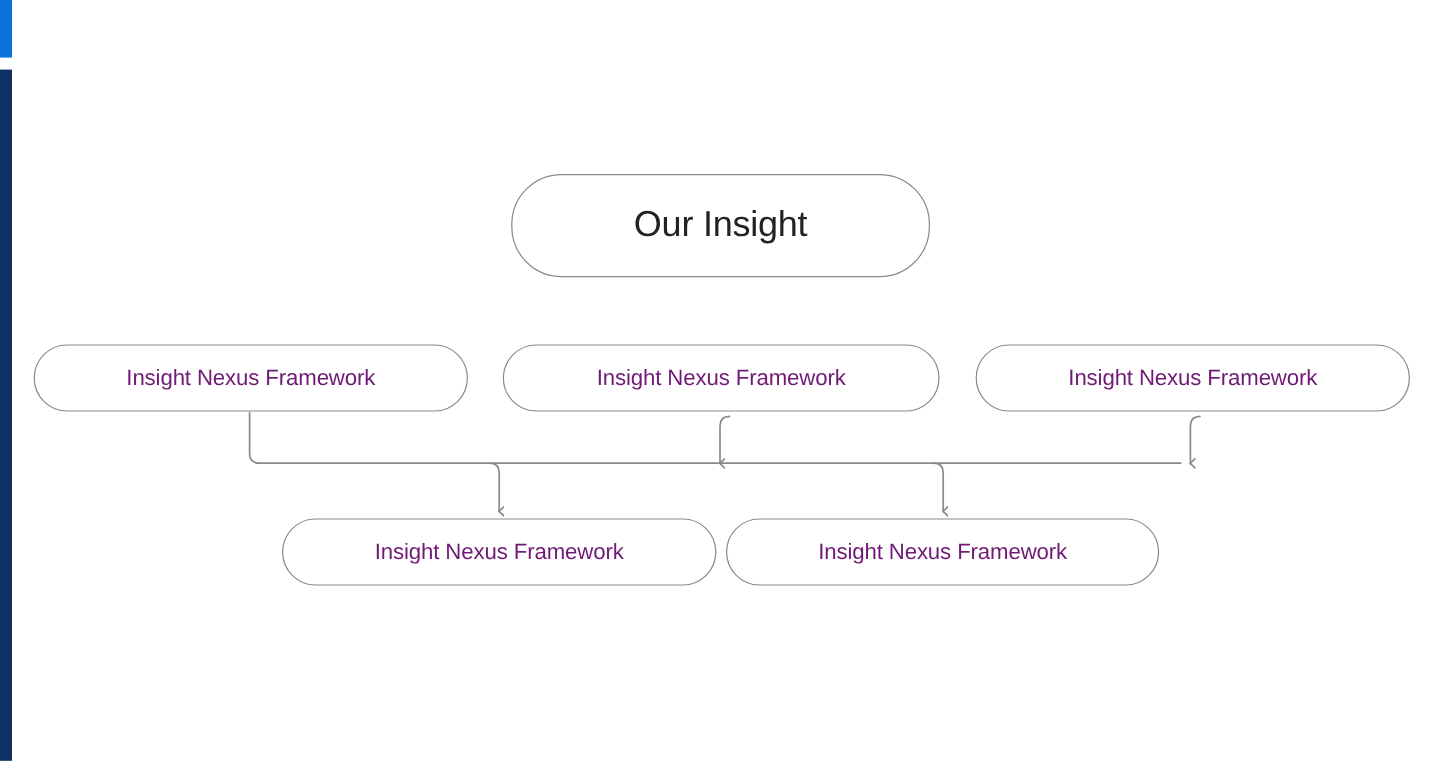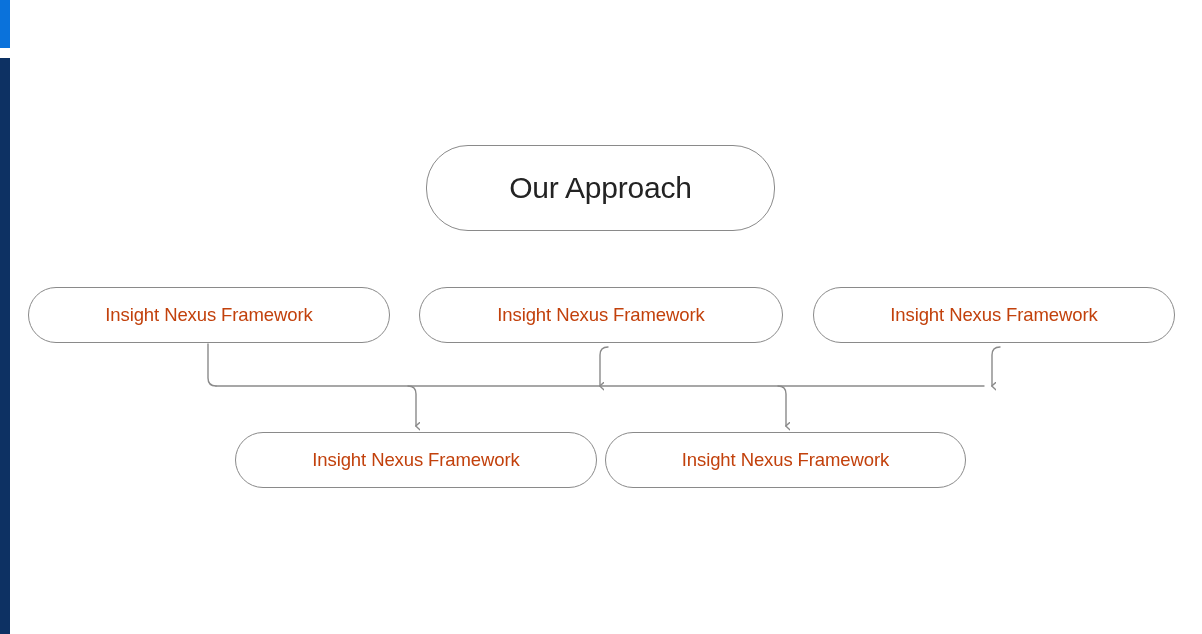--- a/index.html
+++ b/index.html
@@ -61,21 +61,21 @@
   
   .node {
     position: absolute;
     box-sizing: border-box;
     display: flex;
     align-items: center;
     justify-content: center;
     background: #ffffff;
     border: 1.4px solid #8a8a8a;
     border-radius: 40px;
-    color: #c2410c;
+    color: #701a75;
     text-align: center;
     line-height: 1.15;
     white-space: nowrap;
   }
   .node.root {
     border-radius: 42px;
     border-width: 1.6px;
     font-size: 30px;
     font-weight: 500;
     letter-spacing: -0.2px;
@@ -126,21 +126,21 @@
       <path d="M 592 386 Q 600 386 600 378 L 600 347" marker-end="url(#arrowhead)" transform="rotate(180 600 366.5)"></path>
 
       <path d="M 984 386 Q 992 386 992 378 L 992 347" marker-end="url(#arrowhead)" transform="rotate(180 992 366.5)"></path>
 
       <path d="M 408 386 Q 416 386 416 394 L 416 426" marker-end="url(#arrowhead)"></path>
 
       <path d="M 778 386 Q 786 386 786 394 L 786 426" marker-end="url(#arrowhead)"></path>
     </g>
   </svg>
 
-  <div class="node root" id="node-root">Our Approach</div>
+  <div class="node root" id="node-root">Our Insight</div>
 
   <div class="node leaf" id="node-t1-a">Insight Nexus Framework</div>
 
   <div class="node leaf" id="node-t1-b">Insight Nexus Framework</div>
 
   <div class="node leaf" id="node-t1-c">Insight Nexus Framework</div>
 
   <div class="node leaf" id="node-t2-a">Insight Nexus Framework</div>
 
   <div class="node leaf" id="node-t2-b">Insight Nexus Framework</div>

